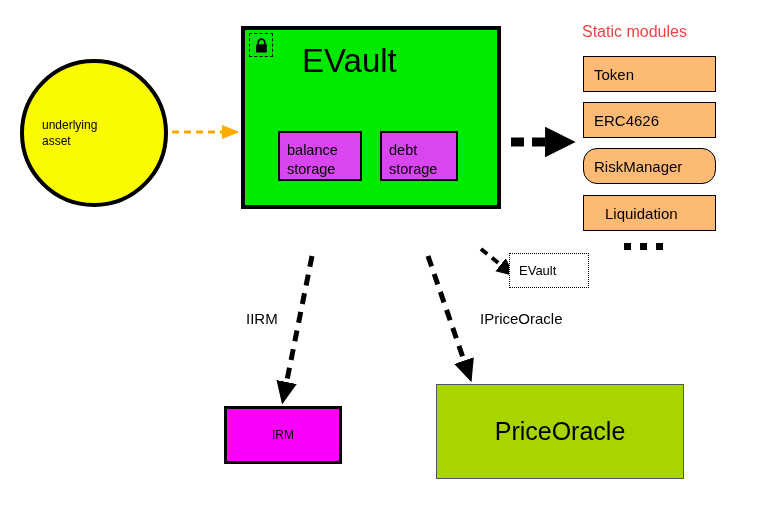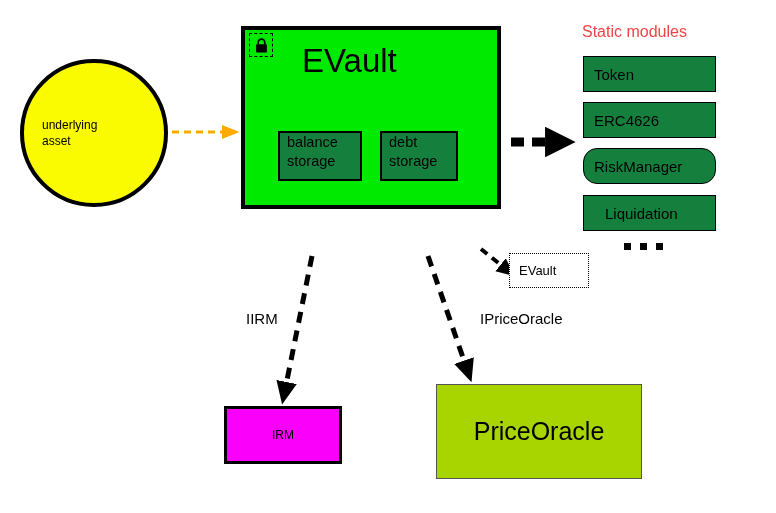--- a/index.html
+++ b/index.html
@@ -75,23 +75,23 @@
     height: 22px;
     border: 1.5px dashed #000000;
     display: flex;
     align-items: center;
     justify-content: center;
   }
   .storage-box {
     position: absolute;
     box-sizing: border-box;
     border: 2px solid #000000;
-    background: #15803d;
-    display: flex;
-    align-items: flex-start;
+    background: #d946ef;
+    display: flex;
+    align-items: flex-end;
     justify-content: flex-start;
   }
   .storage-box .label {
     padding-left: 7px;
     font-size: 14.5px;
     line-height: 1.3;
     color: #000000;
   }
   #balance-storage { left: 33px; top: 101px; width: 84px; height: 50px; }
   #debt-storage    { left: 135px; top: 101px; width: 78px; height: 50px; }
@@ -120,21 +120,21 @@
     top: 23px;
     font-size: 16px;
     color: #ef4444;
   }
   .module-box {
     position: absolute;
     box-sizing: border-box;
     left: 583px;
     width: 133px;
     height: 36px;
-    background: #15803d;
+    background: #fdba74;
     border: 1.8px solid #000000;
     display: flex;
     align-items: center;
     justify-content: flex-start;
   }
   .module-box .label {
     padding-left: 10px;
     font-size: 15px;
     color: #000000;
   }
@@ -169,21 +169,21 @@
   }
   #irm-box .label {
     font-size: 12px;
     color: #000000;
   }
 
   
   #priceoracle-box {
     left: 436px;
     top: 384px;
-    width: 206px;
+    width: 248px;
     height: 95px;
     background: #a8d400;
     border: 1.6px solid #555555;
     align-items: center;
     justify-content: center;
   }
   #priceoracle-box .label {
     font-size: 25px;
     color: #000000;
   }

